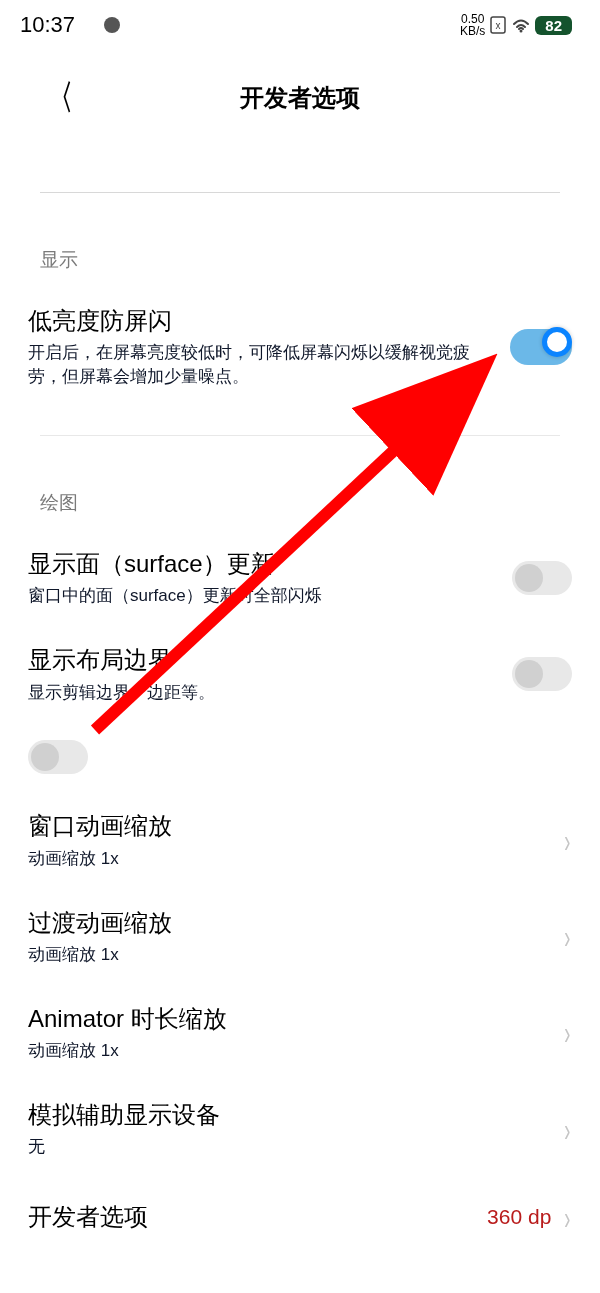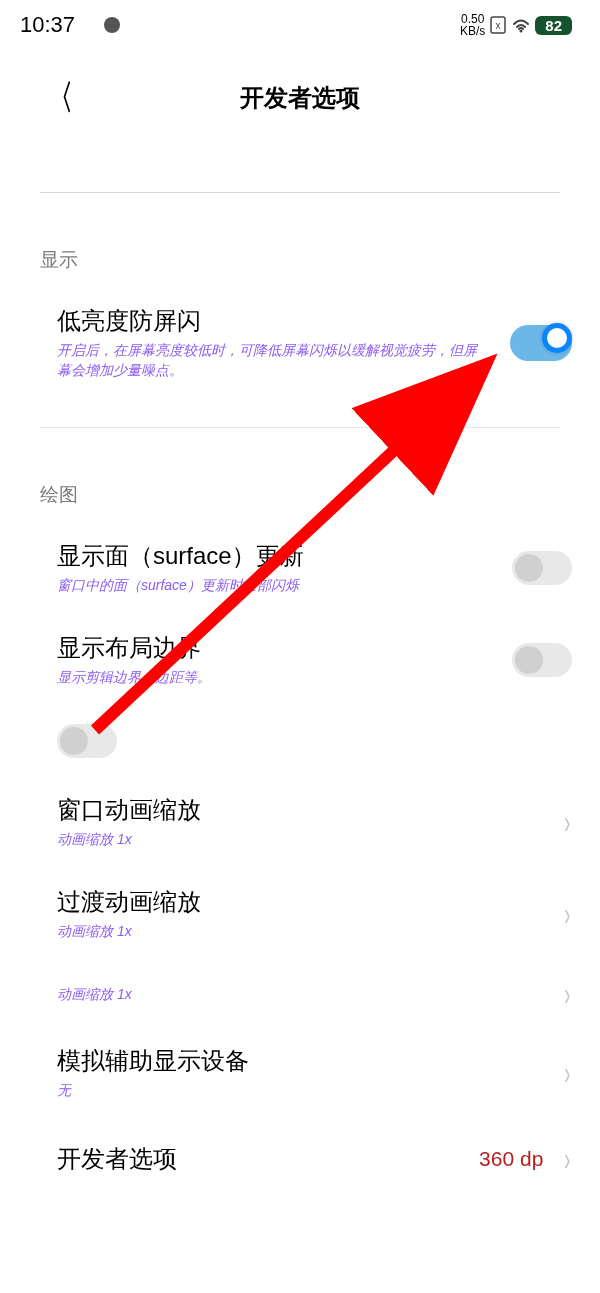--- a/index.html
+++ b/index.html
@@ -82,38 +82,36 @@
     .section-header {
       padding: 54px 40px 14px;
       color: #7a7a7a;
       font-size: 19px;
     }
     .setting-item {
       padding: 18px 28px;
       display: flex;
       align-items: center;
       justify-content: space-between;
-      gap: 20px;
-      margin-left: 29px;
+      gap: 12px;
     }
     .setting-text {
       flex: 1;
       min-width: 0;
     }
     .setting-title {
       font-size: 24px;
       color: #000;
       line-height: 1.35;
     }
     .setting-desc {
-      font-size: 14px;
-      color: #8b5cf6;
+      font-size: 17px;
+      color: #0f172a;
       line-height: 1.4;
       margin-top: 4px;
-      font-style: italic;
     }
     .setting-value {
       font-size: 21px;
       color: #b91c1c;
     }
     .toggle {
       width: 60px;
       height: 34px;
       border-radius: 17px;
       position: relative;
@@ -251,20 +249,21 @@
 <div class="setting-item">
   <div class="setting-text">
     <div class="setting-title">过渡动画缩放</div>
     <div class="setting-desc">动画缩放 1x</div>
   </div>
   <span class="chevron">›</span>
 </div>
 
 <div class="setting-item">
   <div class="setting-text">
+    <div class="setting-title">Animator 时长缩放</div>
     <div class="setting-desc">动画缩放 1x</div>
   </div>
   <span class="chevron">›</span>
 </div>
 
 <div class="setting-item">
   <div class="setting-text">
     <div class="setting-title">模拟辅助显示设备</div>
     <div class="setting-desc">无</div>
   </div>

